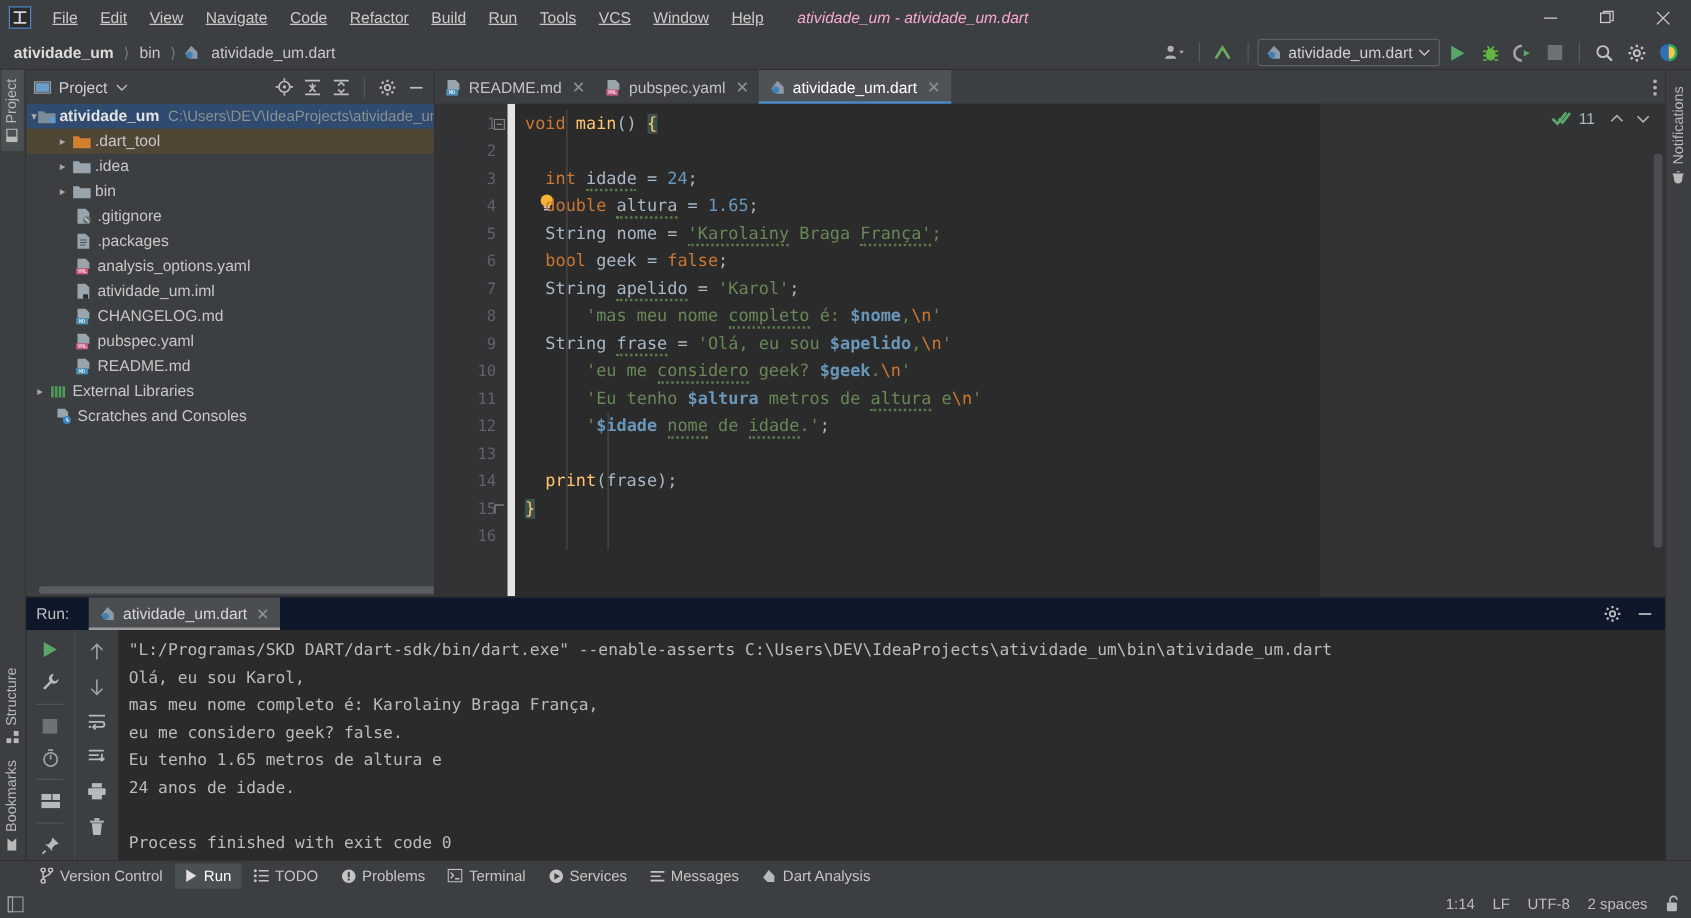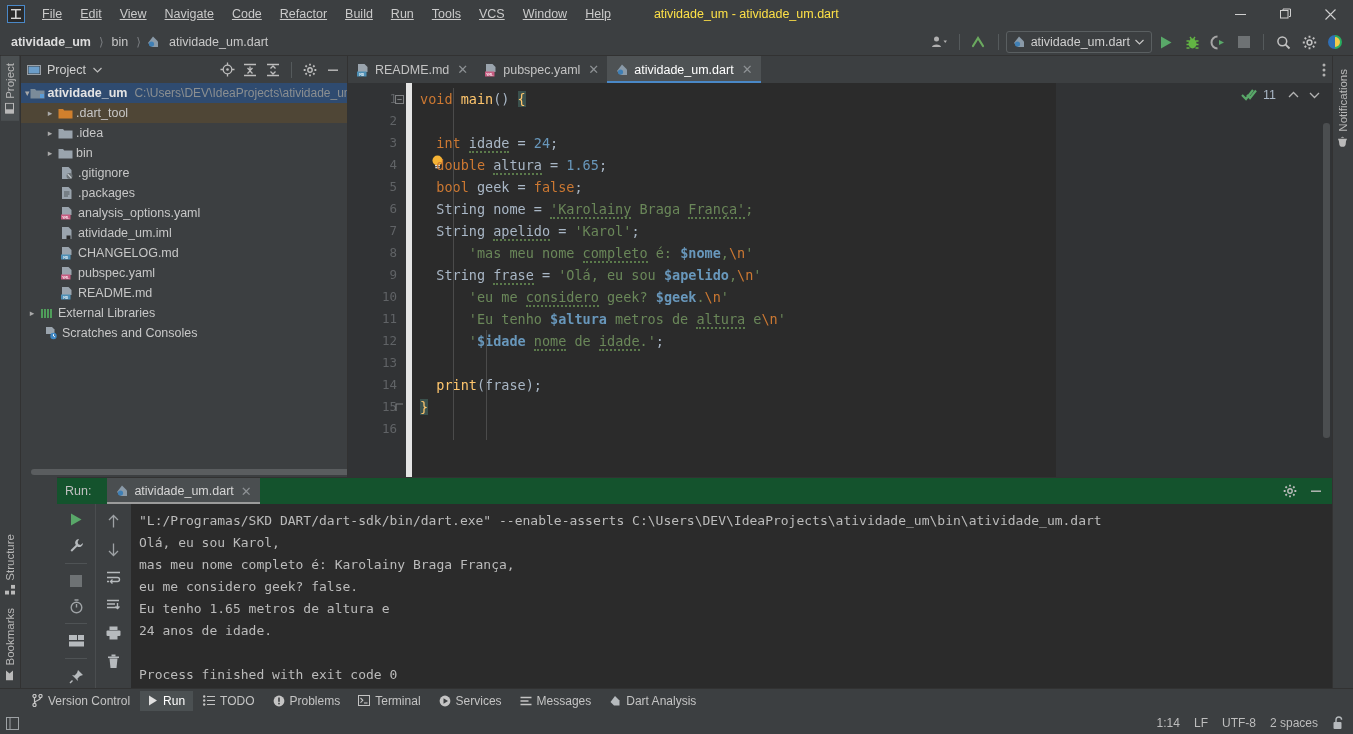--- a/index.html
+++ b/index.html
@@ -23,21 +23,21 @@
     border: 1px solid #4a88c7; background: #2b2b2b;
     display: flex; align-items: center; justify-content: center;
     font-size: 10px; font-weight: bold; color: #cfcfcf; letter-spacing: -1px;
   }
   .menu { display: flex; align-items: center; }
   .menu-item {
     padding: 4px 9px; font-size: 12.5px; color: #cacaca; cursor: default;
   }
   .menu-item u { text-decoration: underline; }
   .win-title {
-    margin-left: 34px; font-size: 12.5px; color: #fde047;
+    margin-left: 18px; font-size: 12.5px; color: #f9a8d4; font-style: italic;
   }
   .win-ctrls { position: absolute; right: 0; top: 0; height: 28px; display: flex; }
   .win-btn {
     width: 45px; height: 28px; display: flex; align-items: center; justify-content: center;
     color: #cfcfcf;
   }
 
   
   .navbar {
     height: 28px; flex: 0 0 28px; background: #3c3f41;
@@ -172,21 +172,21 @@
     background: #4b4e50; border-radius: 3px;
   }
 
   
   .rail-right {
     width: 21px; flex: 0 0 21px; background: #3c3f41; border-left: 1px solid #323232;
     display: flex; flex-direction: column; align-items: center; padding-top: 6px;
   }
 
   
-  .runpanel { flex: 1; display: flex; flex-direction: column; min-height: 0; background: #14532d; border-top: 1px solid #323232; margin-left: 36px; }
+  .runpanel { flex: 1; display: flex; flex-direction: column; min-height: 0; background: #0f172a; border-top: 1px solid #323232; }
   .run-head { height: 26px; flex: 0 0 26px; display: flex; align-items: center; position: relative; padding-left: 8px; }
   .run-label { font-size: 12.5px; color: #c0c0c0; margin-right: 16px; }
   .run-tab {
     display: flex; align-items: center; gap: 5px; height: 26px; padding: 0 8px;
     font-size: 12.5px; color: #d6d6d6; background: #4a4e50; position: relative;
   }
   .run-tab::after { content: ''; position: absolute; left: 0; right: 0; bottom: 0; height: 2px; background: #9b9b9b; }
   .run-head-right { position: absolute; right: 6px; display: flex; align-items: center; gap: 6px; }
   .run-body { flex: 1; display: flex; min-height: 0; }
   .run-tools {
@@ -693,23 +693,23 @@
                       <circle cx="7.5" cy="6.5" r="5" fill="#f5b335"></circle>
                       <rect x="5" y="11" width="5" height="1.3" fill="#d6d6d6"></rect>
                       <rect x="5.3" y="13" width="4.4" height="1.3" fill="#d6d6d6"></rect>
                     </svg>
               </span></div>
 
               <div class="cl">  <span class="k">int</span> <span class="sq">idade</span> = <span class="num">24</span>;</div>
 
               <div class="cl">  <span class="k">double</span> <span class="sq">altura</span> = <span class="num">1.65</span>;</div>
 
+              <div class="cl">  <span class="ty">String</span> nome = <span class="str"><span class="sq">'Karolainy</span> Braga <span class="sq">França'</span>;</span></div>
+
               <div class="cl">  <span class="k">bool</span> geek = <span class="k">false</span>;</div>
-
-              <div class="cl">  <span class="ty">String</span> nome = <span class="str"><span class="sq">'Karolainy</span> Braga <span class="sq">França'</span>;</span></div>
 
               <div class="cl">  <span class="ty">String</span> <span class="sq">apelido</span> = <span class="str">'Karol'</span>;</div>
 
               <div class="cl">      <span class="str">'mas meu nome <span class="sq">completo</span> é: </span><span class="interp">$nome</span><span class="str">,</span><span class="esc">\n</span><span class="str">'</span></div>
 
               <div class="cl">  <span class="ty">String</span> <span class="sq">frase</span> = <span class="str">'Olá, eu sou </span><span class="interp">$apelido</span><span class="str">,</span><span class="esc">\n</span><span class="str">'</span></div>
 
               <div class="cl">      <span class="str">'eu me <span class="sq">considero</span> geek? </span><span class="interp">$geek</span><span class="str">.</span><span class="esc">\n</span><span class="str">'</span></div>
 
               <div class="cl">      <span class="str">'Eu tenho </span><span class="interp">$altura</span><span class="str"> metros de <span class="sq">altura</span> e</span><span class="esc">\n</span><span class="str">'</span></div>

